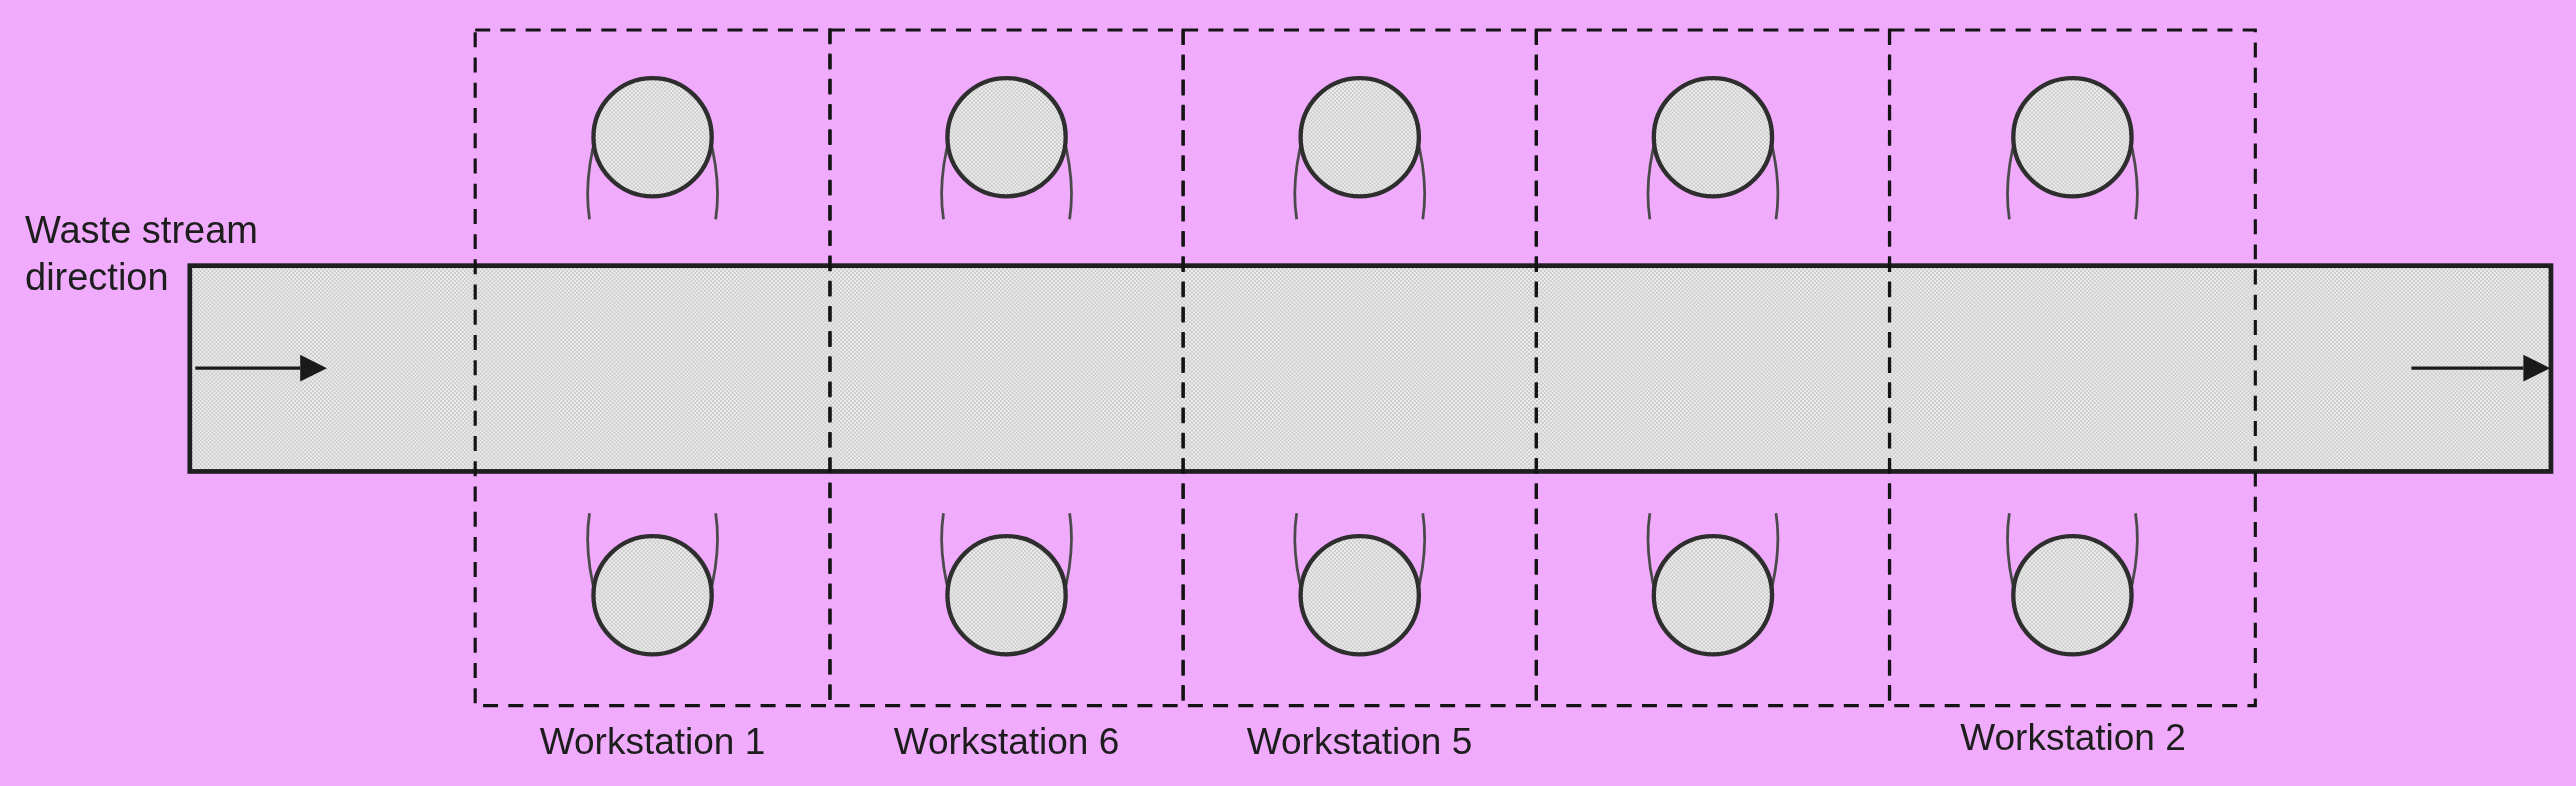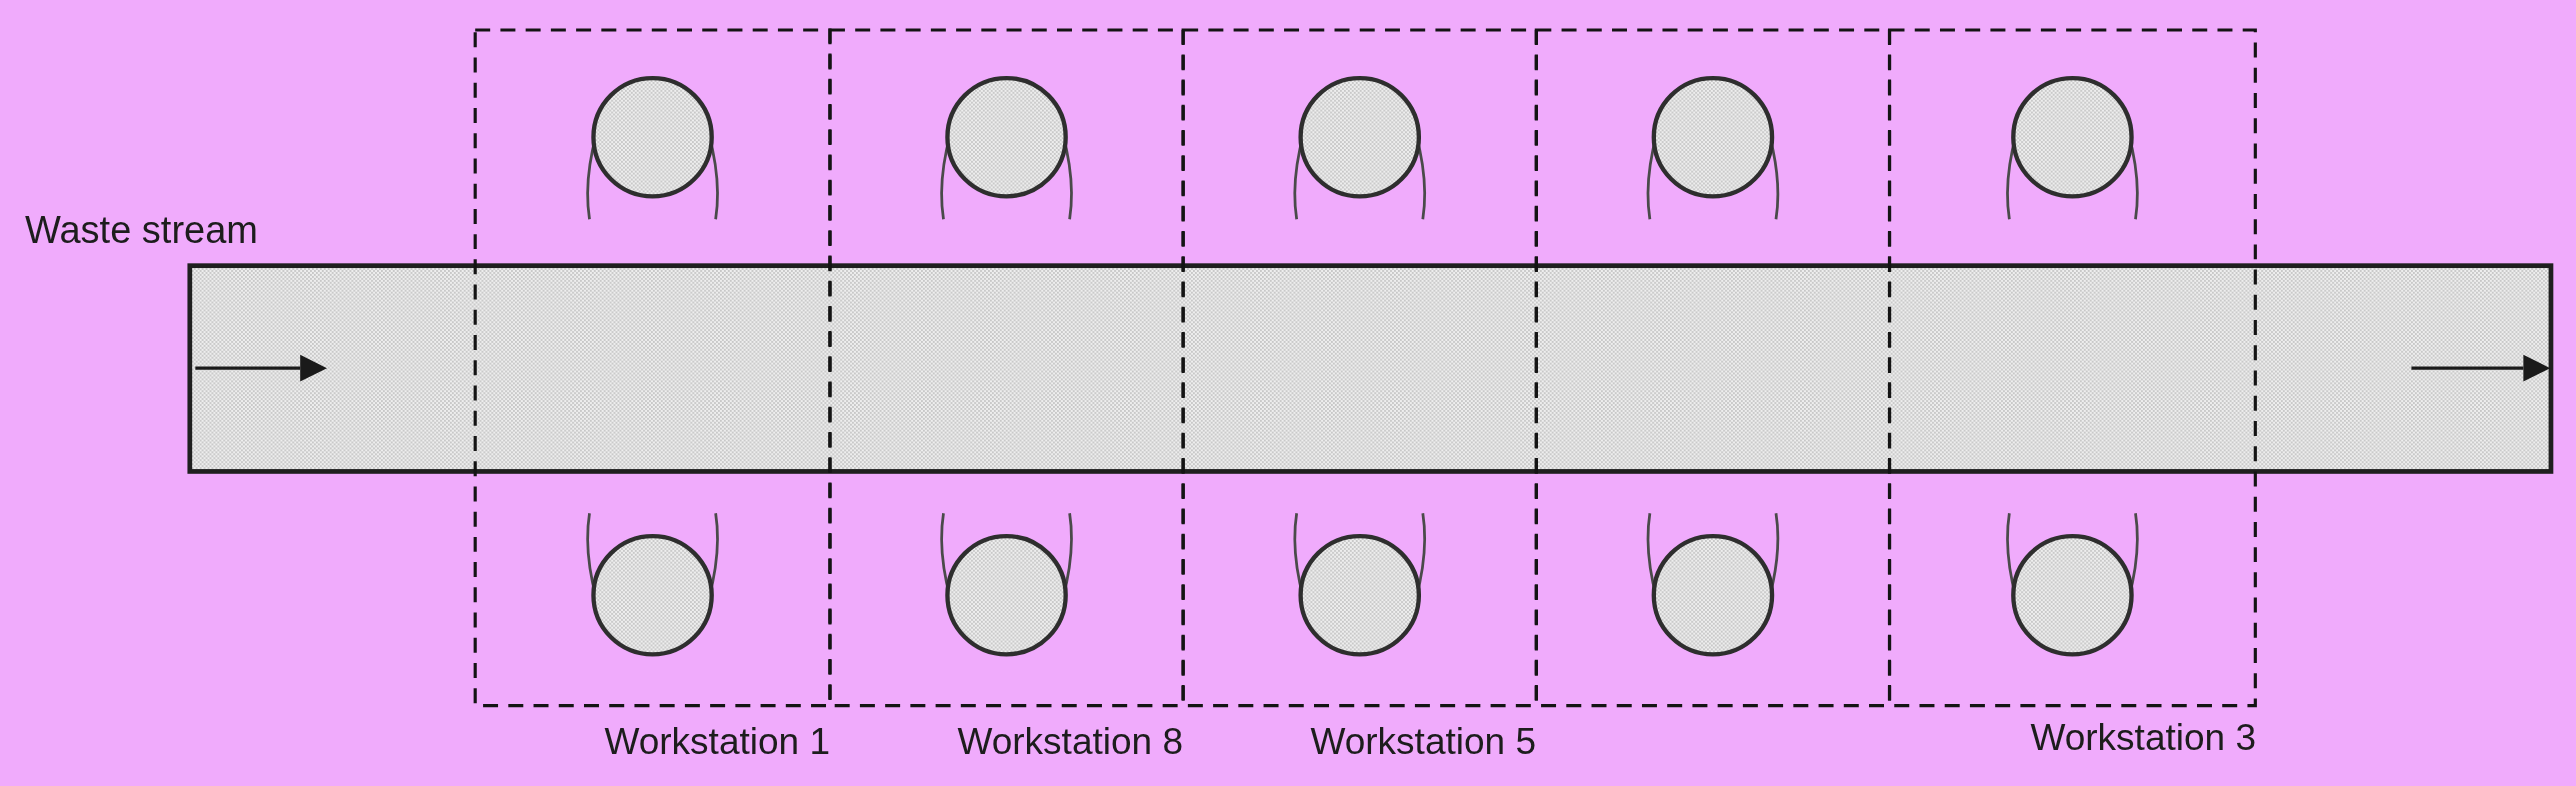--- a/index.html
+++ b/index.html
@@ -24,21 +24,21 @@
     white-space: nowrap;
   }
   .flow-label span { display: block; }
 
   .ws-label {
     position: absolute;
     top: 722px;
     font-size: 37px;
     line-height: 39px;
     color: #1d1d1d;
-    text-align: right;
+    text-align: center;
   }
   .ws-label.l1 { left: 475px;  width: 355px; }
   .ws-label.l2 { left: 830px; width: 353px; }
   .ws-label.l3 { left: 1183px; width: 353px; }
   .ws-label.l4 { left: 1536px; width: 353px; top: 715px; }
   .ws-label.l5 { left: 1890px; width: 366px; top: 718px; }
 
   .belt-rect { stroke: #1f1f1f; stroke-width: 6; fill: url(#halftone); }
   .ws-box { fill: none; stroke: #141414; stroke-width: 4; stroke-dasharray: 19 13; }
   .arrow-line { stroke: #1a1a1a; stroke-width: 4; }
@@ -96,21 +96,22 @@
 
     <use href="#worker-bottom" transform="translate(827 755)"></use>
     <use href="#worker-bottom" transform="translate(1276 755)"></use>
     <use href="#worker-bottom" transform="translate(1724 755)"></use>
     <use href="#worker-bottom" transform="translate(2172 755)"></use>
     <use href="#worker-bottom" transform="translate(2628 755)"></use>
   </svg>
 
   <div class="flow-label">
     <span>Waste stream</span>
+    <span>direction</span>
   </div>
 
   <div class="ws-label l1">Workstation 1</div>
-  <div class="ws-label l2">Workstation 8</div>
+  <div class="ws-label l2">Workstation 6</div>
   <div class="ws-label l3">Workstation 5</div>
-  <div class="ws-label l5">Workstation 3</div>
+  <div class="ws-label l5">Workstation 2</div>
 
 </div>
 
 
 </body></html>

